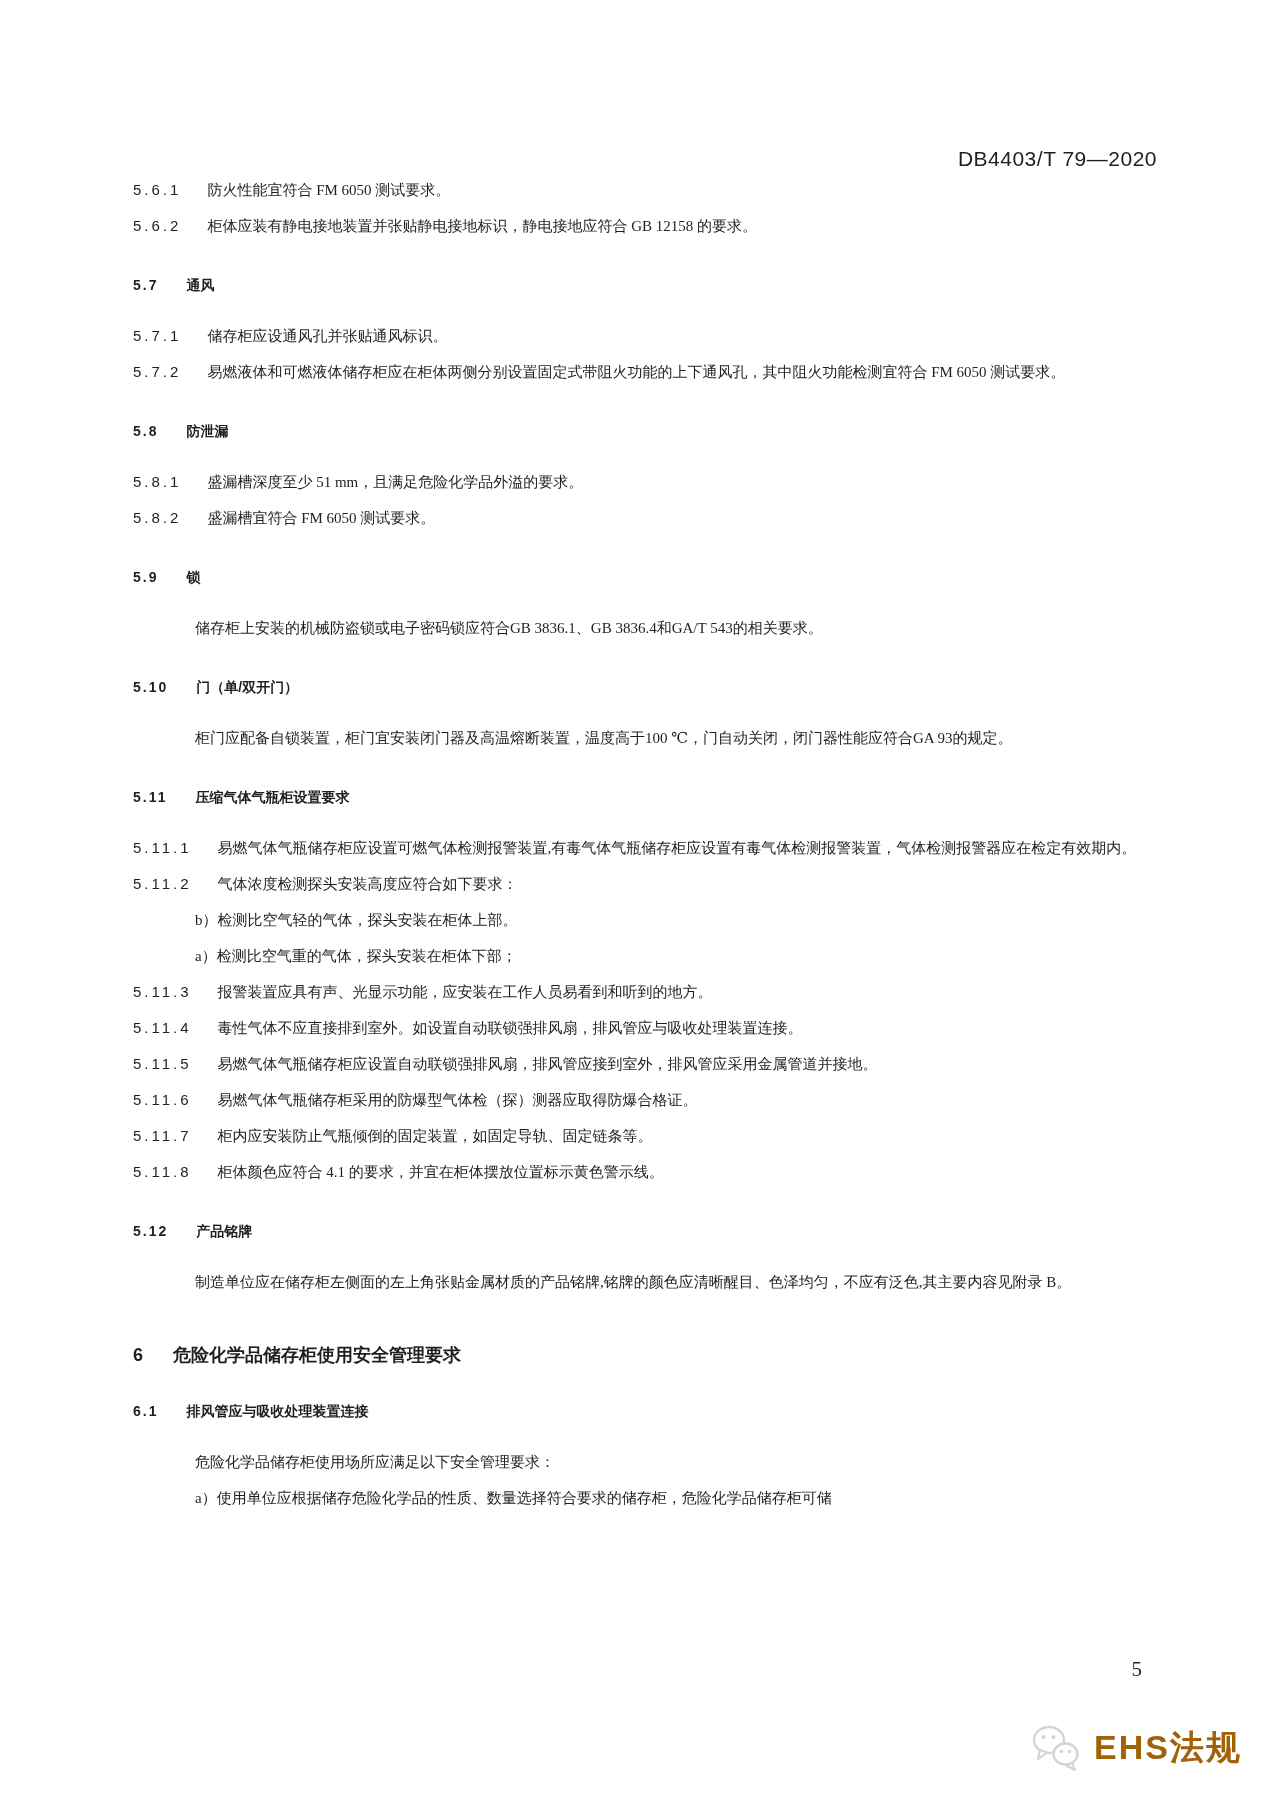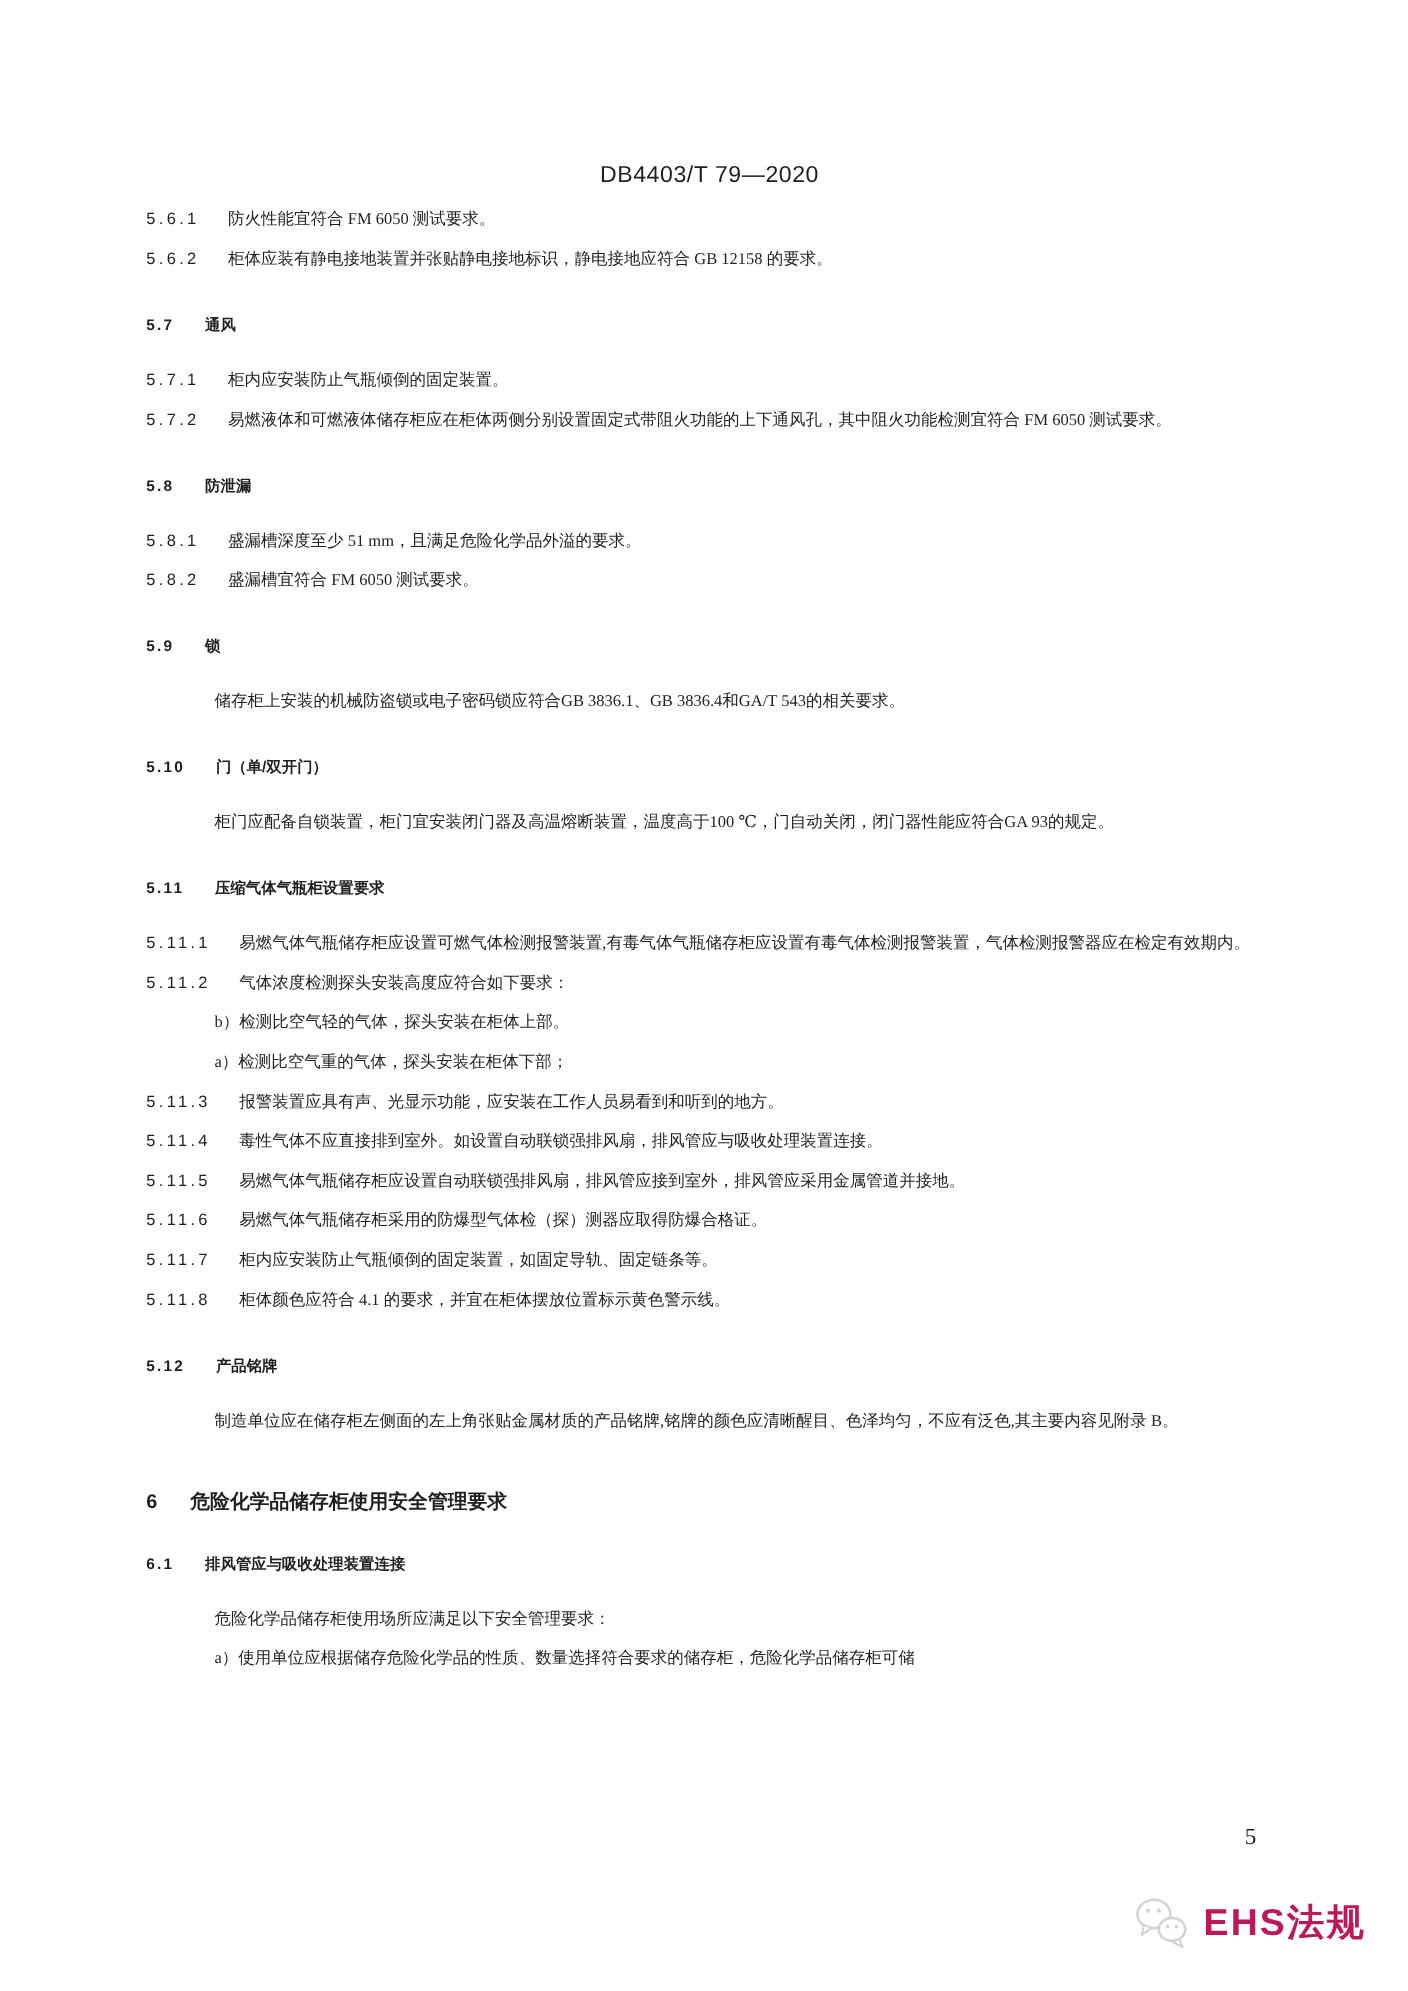--- a/index.html
+++ b/index.html
@@ -13,24 +13,23 @@
     overflow: hidden;
     margin: 0 auto;
   }
   .content {
     position: absolute;
     top: 146px;
     left: 133px;
     right: 123px;
   }
   .doc-header {
-    text-align: center;
+    text-align: right;
     font-size: 21px;
     line-height: 26px;
-    margin-bottom: 10px;
     font-family: "Liberation Sans", "DejaVu Sans", sans-serif;
     letter-spacing: 0.5px;
   }
   .clause, .para, .subitem {
     font-size: 15px;
     line-height: 36px;
     margin: 0;
     text-align: justify;
   }
   .clause .num {
@@ -67,21 +66,21 @@
     font-size: 21px;
     line-height: 28px;
   }
   .watermark {
     position: absolute;
     right: 38px;
     bottom: 38px;
     display: flex;
     align-items: center;
     gap: 10px;
-    color: #be185d;
+    color: #a16207;
     font-family: "Liberation Sans", "DejaVu Sans", sans-serif;
     font-size: 34px;
     font-weight: 700;
     letter-spacing: 2px;
     text-shadow: 1px 1px 0 #ffffff;
     user-select: none;
   }
   .watermark svg { display: block; }
 </style>
 </head>
@@ -89,21 +88,21 @@
 
 <div class="page">
 
   <div class="content">
     <div class="doc-header">DB4403/T 79—2020</div>
 
     <div id="doc-body">
         <p class="clause"><span class="num">5.6.1</span><span class="txt">防火性能宜符合 FM 6050 测试要求。</span></p>
         <p class="clause"><span class="num">5.6.2</span><span class="txt">柜体应装有静电接地装置并张贴静电接地标识，静电接地应符合 GB 12158 的要求。</span></p>
         <h3 class="sec-heading"><span class="num">5.7</span><span class="txt">通风</span></h3>
-        <p class="clause"><span class="num">5.7.1</span><span class="txt">柜内应安装防止气瓶倾倒的固定装置。</span></p>
+        <p class="clause"><span class="num">5.7.1</span><span class="txt">储存柜应设通风孔并张贴通风标识。</span></p>
         <p class="clause"><span class="num">5.7.2</span><span class="txt">易燃液体和可燃液体储存柜应在柜体两侧分别设置固定式带阻火功能的上下通风孔，其中阻火功能检测宜符合 FM 6050 测试要求。</span></p>
         <h3 class="sec-heading"><span class="num">5.8</span><span class="txt">防泄漏</span></h3>
         <p class="clause"><span class="num">5.8.1</span><span class="txt">盛漏槽深度至少 51 mm，且满足危险化学品外溢的要求。</span></p>
         <p class="clause"><span class="num">5.8.2</span><span class="txt">盛漏槽宜符合 FM 6050 测试要求。</span></p>
         <h3 class="sec-heading"><span class="num">5.9</span><span class="txt">锁</span></h3>
         <p class="para"><span class="txt">储存柜上安装的机械防盗锁或电子密码锁应符合GB 3836.1、GB 3836.4和GA/T 543的相关要求。</span></p>
         <h3 class="sec-heading"><span class="num">5.10</span><span class="txt">门（单/双开门）</span></h3>
         <p class="para"><span class="txt">柜门应配备自锁装置，柜门宜安装闭门器及高温熔断装置，温度高于100 ℃，门自动关闭，闭门器性能应符合GA 93的规定。</span></p>
         <h3 class="sec-heading"><span class="num">5.11</span><span class="txt">压缩气体气瓶柜设置要求</span></h3>
         <p class="clause"><span class="num">5.11.1</span><span class="txt">易燃气体气瓶储存柜应设置可燃气体检测报警装置,有毒气体气瓶储存柜应设置有毒气体检测报警装置，气体检测报警器应在检定有效期内。</span></p>

